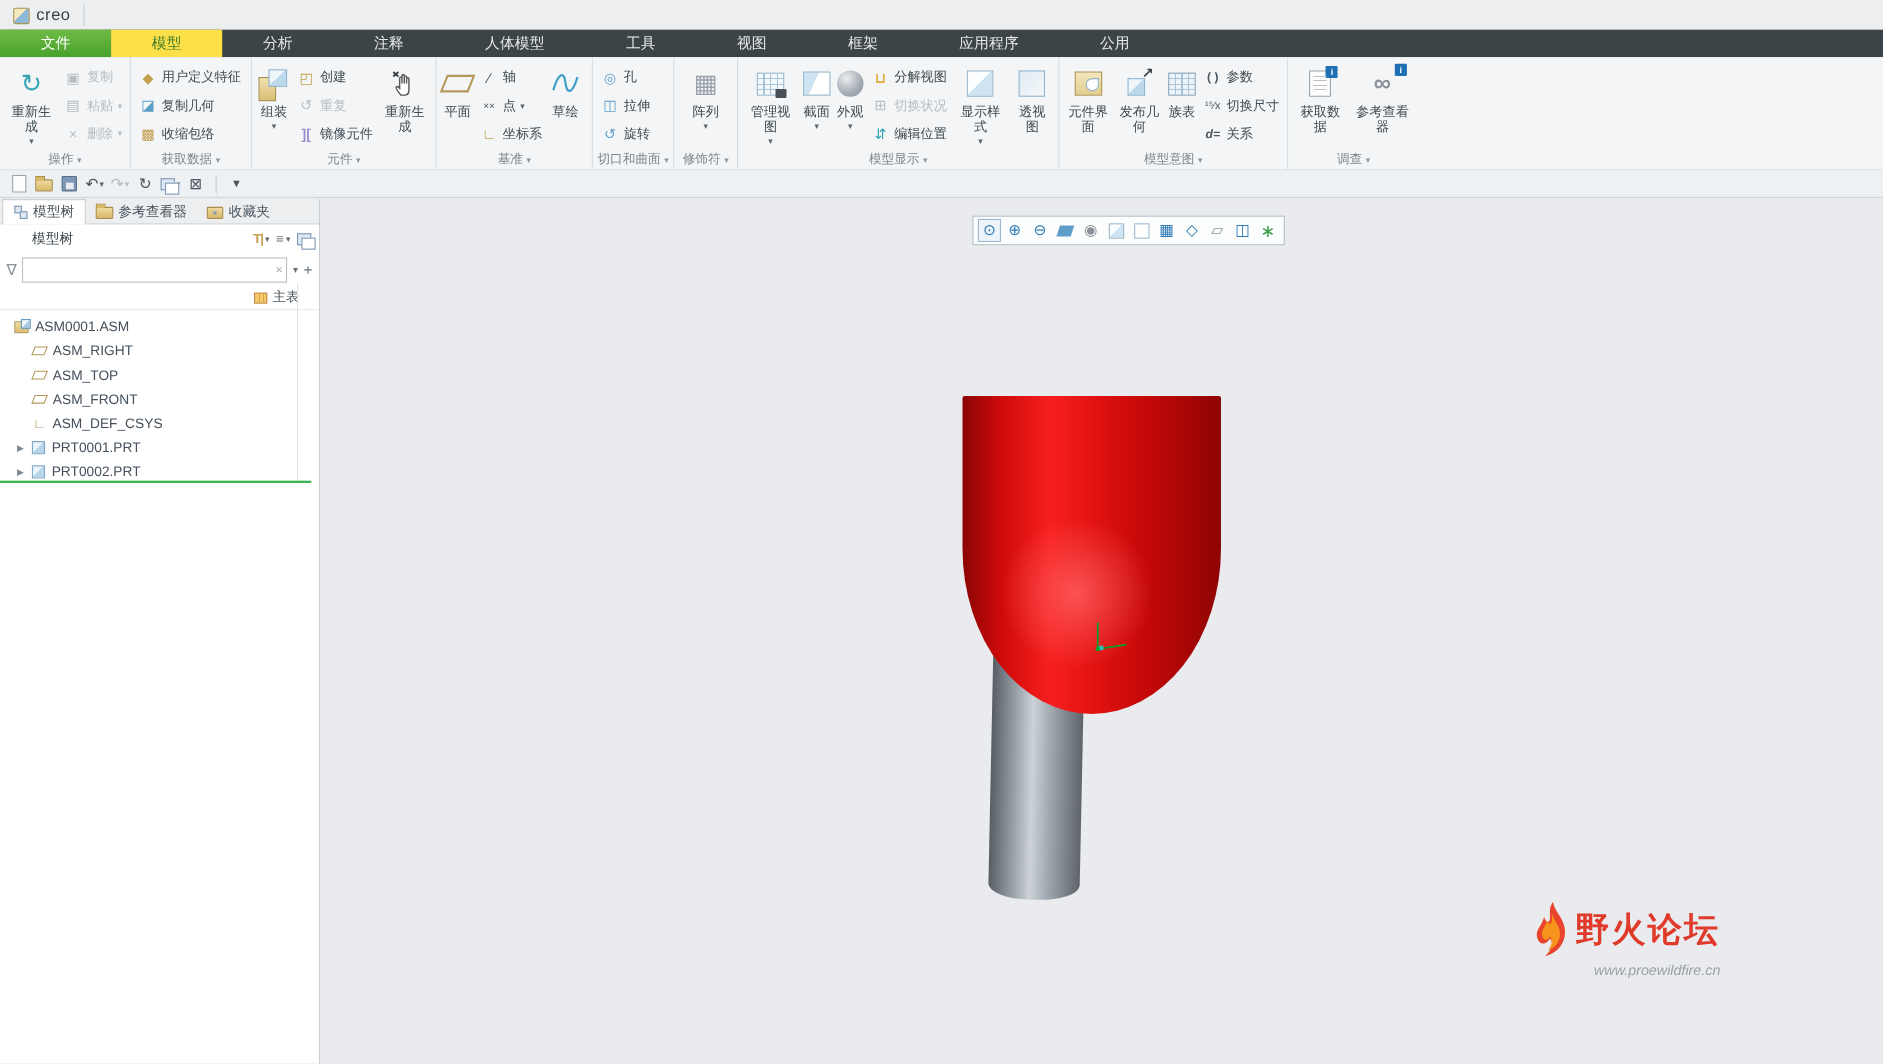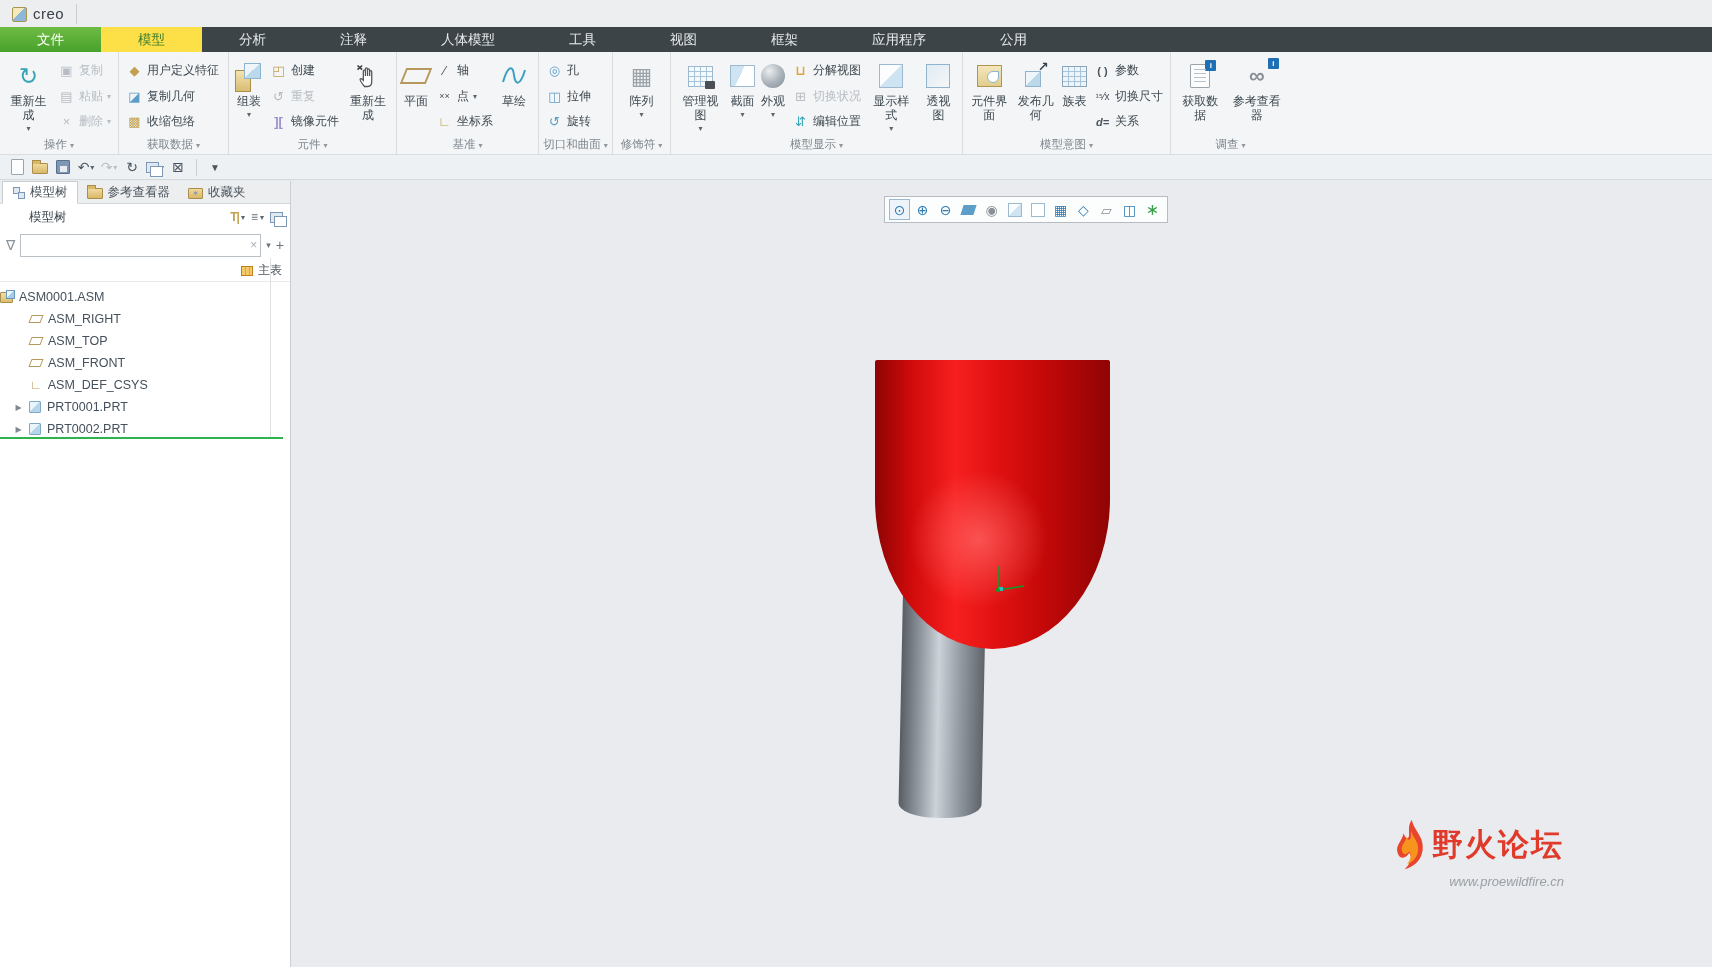--- a/index.html
+++ b/index.html
@@ -85,21 +85,21 @@
   .i-folder-star { width:15px; height:11px; background:linear-gradient(#f0d9a0,#d9b968); border:1px solid #ab8d4a; border-radius:1px; position:relative; margin-top:2px; display:flex; align-items:center; justify-content:center; font-size:8px; color:#7d97b5; }
   #phdr { height:26px; display:flex; align-items:center; padding:0 7px; gap:6px; }
   #phdr .title { font-size:12.5px; color:#3f4a52; margin-left:22px; flex:1; }
   .hico { display:flex; align-items:center; gap:2px; color:#6a747c; font-size:12px; }
   .t-tools { color:#c2a050; font-weight:bold; font-size:12px; letter-spacing:-1px; }
   #filterrow { display:flex; align-items:center; padding:0 6px; height:30px; gap:5px; }
   .i-funnel { color:#8a949c; font-size:14px; }
   #filter-input-wrap { flex:1; position:relative; }
   #filter-input { width:100%; height:23px; border:1px solid #b9c0c6; font-size:12px; padding:0 18px 0 5px; outline:none; background:#fff; }
   .clr-x { position:absolute; right:4px; top:4px; color:#a9b1b8; font-size:12px; }
-  #masterrow { height:22px; display:flex; justify-content:flex-end; align-items:center; padding-right:8px; gap:5px; font-size:12px; color:#4a555e; border-bottom:1px solid #e8ebee; }
+  #masterrow { height:22px; display:flex; justify-content:flex-end; align-items:center; padding-right:18px; gap:5px; font-size:12px; color:#4a555e; border-bottom:1px solid #e8ebee; }
   .i-master { width:12px; height:10px; border:1px solid #c07f1f; background:repeating-linear-gradient(90deg,#f3c96a 0 3px,#e0a73c 3px 4px); }
   #ptree { padding-top:4px; position:relative; }
   .trow { height:22px; display:flex; align-items:center; gap:6px; font-size:12.5px; color:#44505b; }
   .texp { width:9px; font-size:8px; color:#808890; display:inline-flex; justify-content:center; }
   .i-asm { width:13px; height:11px; background:linear-gradient(#f0dfa2,#dcbd6e); border:1px solid #a98e4e; position:relative; border-radius:1px; }
   .i-asm::after { content:""; position:absolute; right:-3px; top:-3px; width:7px; height:7px; background:linear-gradient(to bottom right,#eef6fb 48%,#a8cde8 48%); border:1px solid #6899bd; }
   .i-para-sm { width:12px; height:8px; border:1.5px solid #b5985a; transform:skewX(-22deg); }
   .i-csys-sm { color:#b5985a; font-weight:bold; font-size:12px; }
   .i-part { width:12px; height:12px; background:linear-gradient(to bottom right,#eaf4fb 48%,#b4d5ea 48%); border:1px solid #7fa8c6; border-radius:1px; }
   #tree-vline { position:absolute; left:270px; top:77px; bottom:0; width:1px; background:#dde1e4; height:179px; }
@@ -478,21 +478,21 @@
     <span class="arr" style="font-size:9px;color:#6a747c">▾</span>
     <span style="color:#6a747c;font-size:14px">+</span>
   </div>
 
   <div id="masterrow">
     <span class="i-master"></span>
     <span>主表</span>
   </div>
 
   <div id="ptree">
-    <div class="trow" style="padding-left:0">
+    <div class="trow" style="padding-left:13px">
       <span class="i-asm"></span>
       <span>ASM0001.ASM</span>
     </div>
     <div class="trow" style="padding-left:30px">
       <span class="i-para-sm"></span>
       <span>ASM_RIGHT</span>
     </div>
     <div class="trow" style="padding-left:30px">
       <span class="i-para-sm"></span>
       <span>ASM_TOP</span>

